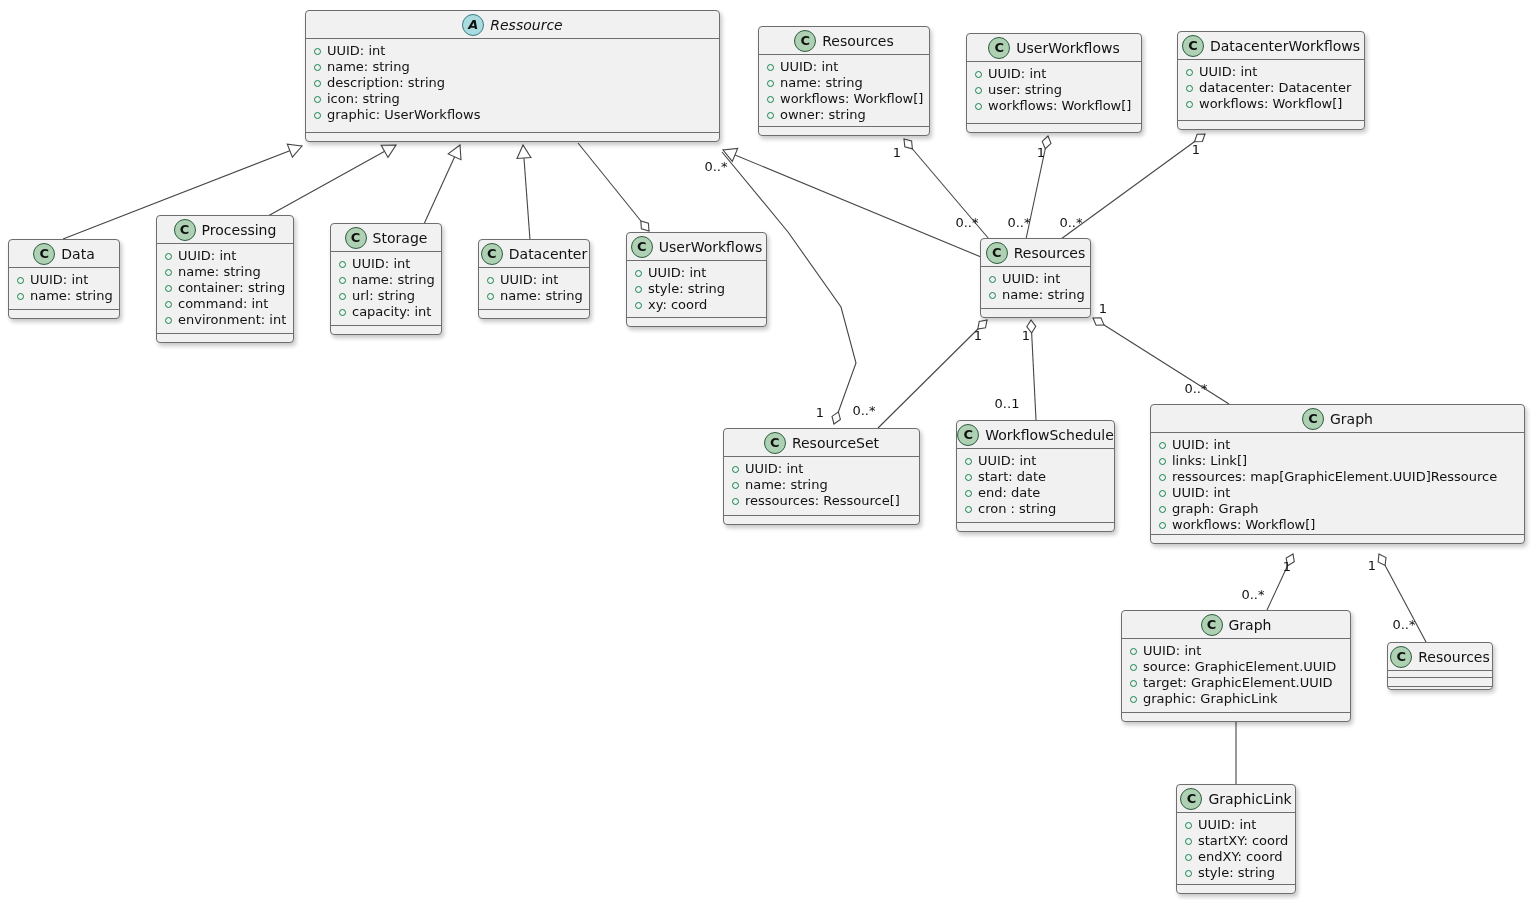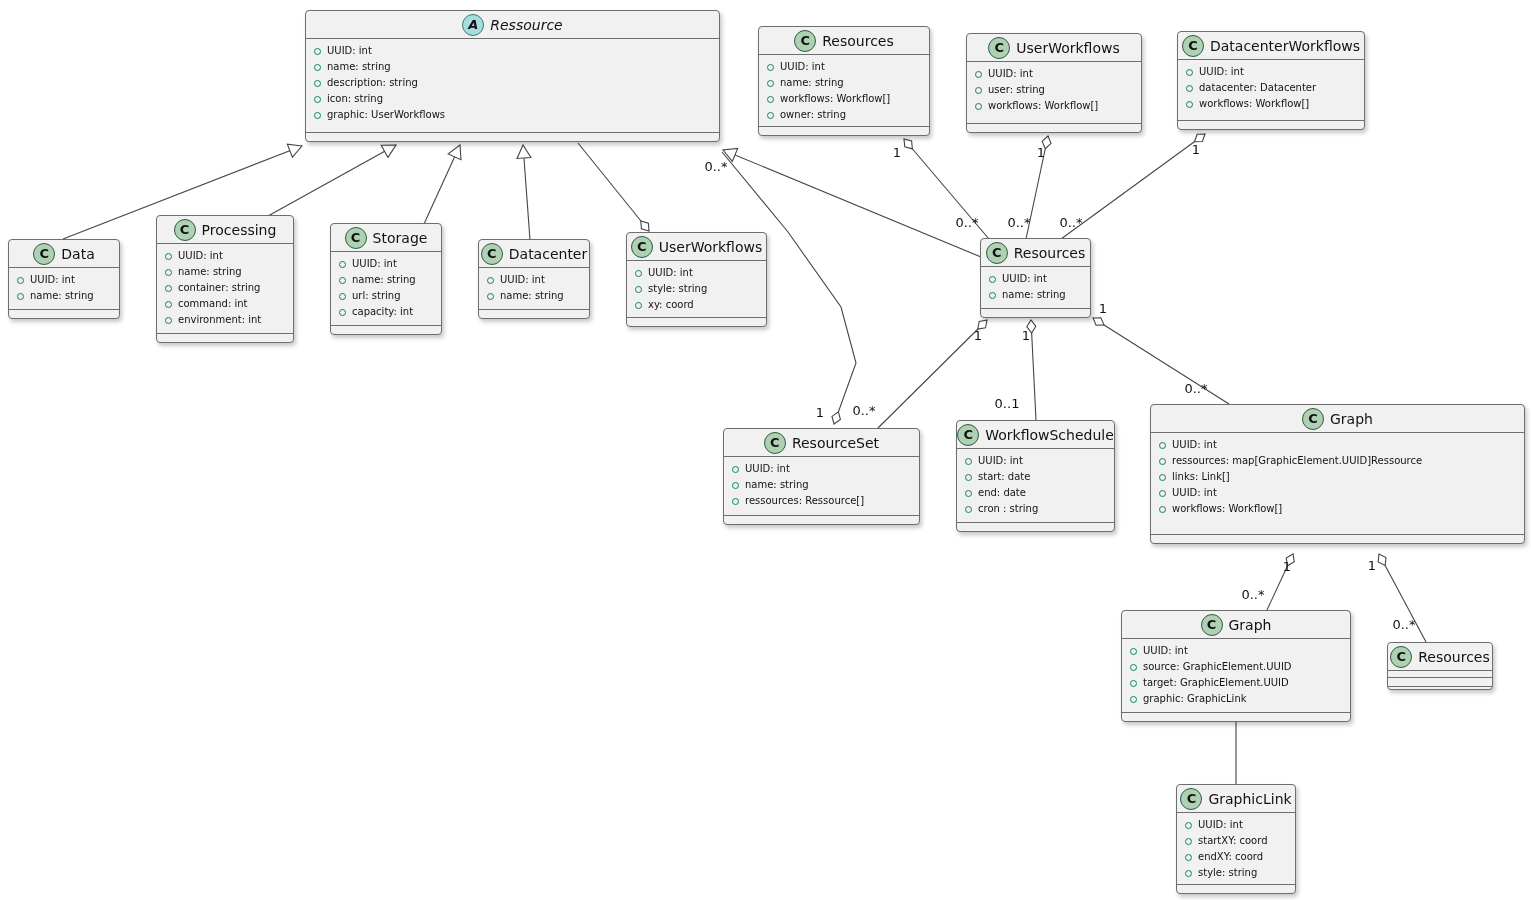--- a/index.html
+++ b/index.html
@@ -13,21 +13,21 @@
                border-bottom:1px solid #6e6e6e;padding:0 8px;overflow:hidden;}
   .class-name{font-size:14px;white-space:nowrap;}
   .abstract .class-name{font-style:italic;}
   .kind-circle{flex:0 0 auto;width:20px;height:20px;border-radius:50%;display:flex;
                align-items:center;justify-content:center;font-size:13px;font-weight:bold;color:#101010;}
   .kind-c{background:#ADD1B2;border:1px solid #2e5c3f;}
   .kind-a{background:#A9DCDF;border:1px solid #3b7a80;font-style:italic;}
   .attrs{flex:1 1 auto;padding:4px 8px 2px 8px;overflow:hidden;}
   .attr-row{display:flex;align-items:center;gap:6px;line-height:16px;height:16px;white-space:nowrap;}
   .attr-dot{flex:0 0 auto;width:5px;height:5px;border-radius:50%;border:1.4px solid #12844C;background:transparent;}
-  .attr-text{font-size:10px;}
+  .attr-text{font-size:13px;}
   .bottom-compartment{flex:0 0 8px;border-top:1px solid #6e6e6e;}
   .mult-label{font-size:13px;fill:#121212;}
 </style>
 </head>
 <body>
 
 <div id="canvas">
   <svg id="edges" width="1531" height="900" viewBox="0 0 1531 900">
       <polyline points="63,239 302,146" fill="none" stroke="#454545" stroke-width="1.1"></polyline>
       <polygon points="302.0,146.0 287.3,144.2 292.4,157.2" fill="#ffffff" stroke="#454545" stroke-width="1.1"></polygon>
@@ -352,29 +352,33 @@
         <span class="kind-circle kind-c">C</span>
         <span class="class-name">Graph</span>
       </div>
       <div class="attrs">
         <div class="attr-row">
           <span class="attr-dot"></span>
           <span class="attr-text">UUID: int</span>
         </div>
         <div class="attr-row">
           <span class="attr-dot"></span>
+          <span class="attr-text">links: Link[]</span>
+        </div>
+        <div class="attr-row">
+          <span class="attr-dot"></span>
           <span class="attr-text">ressources: map[GraphicElement.UUID]Ressource</span>
         </div>
         <div class="attr-row">
           <span class="attr-dot"></span>
-          <span class="attr-text">links: Link[]</span>
-        </div>
-        <div class="attr-row">
-          <span class="attr-dot"></span>
-          <span class="attr-text">UUID: int</span>
+          <span class="attr-text">UUID: int</span>
+        </div>
+        <div class="attr-row">
+          <span class="attr-dot"></span>
+          <span class="attr-text">graph: Graph</span>
         </div>
         <div class="attr-row">
           <span class="attr-dot"></span>
           <span class="attr-text">workflows: Workflow[]</span>
         </div>
       </div>
       <div class="bottom-compartment"></div>
     </div>
     <div class="class-box" style="left: 1121px; top: 610px; width: 230px; height: 112px;">
       <div class="class-title">

